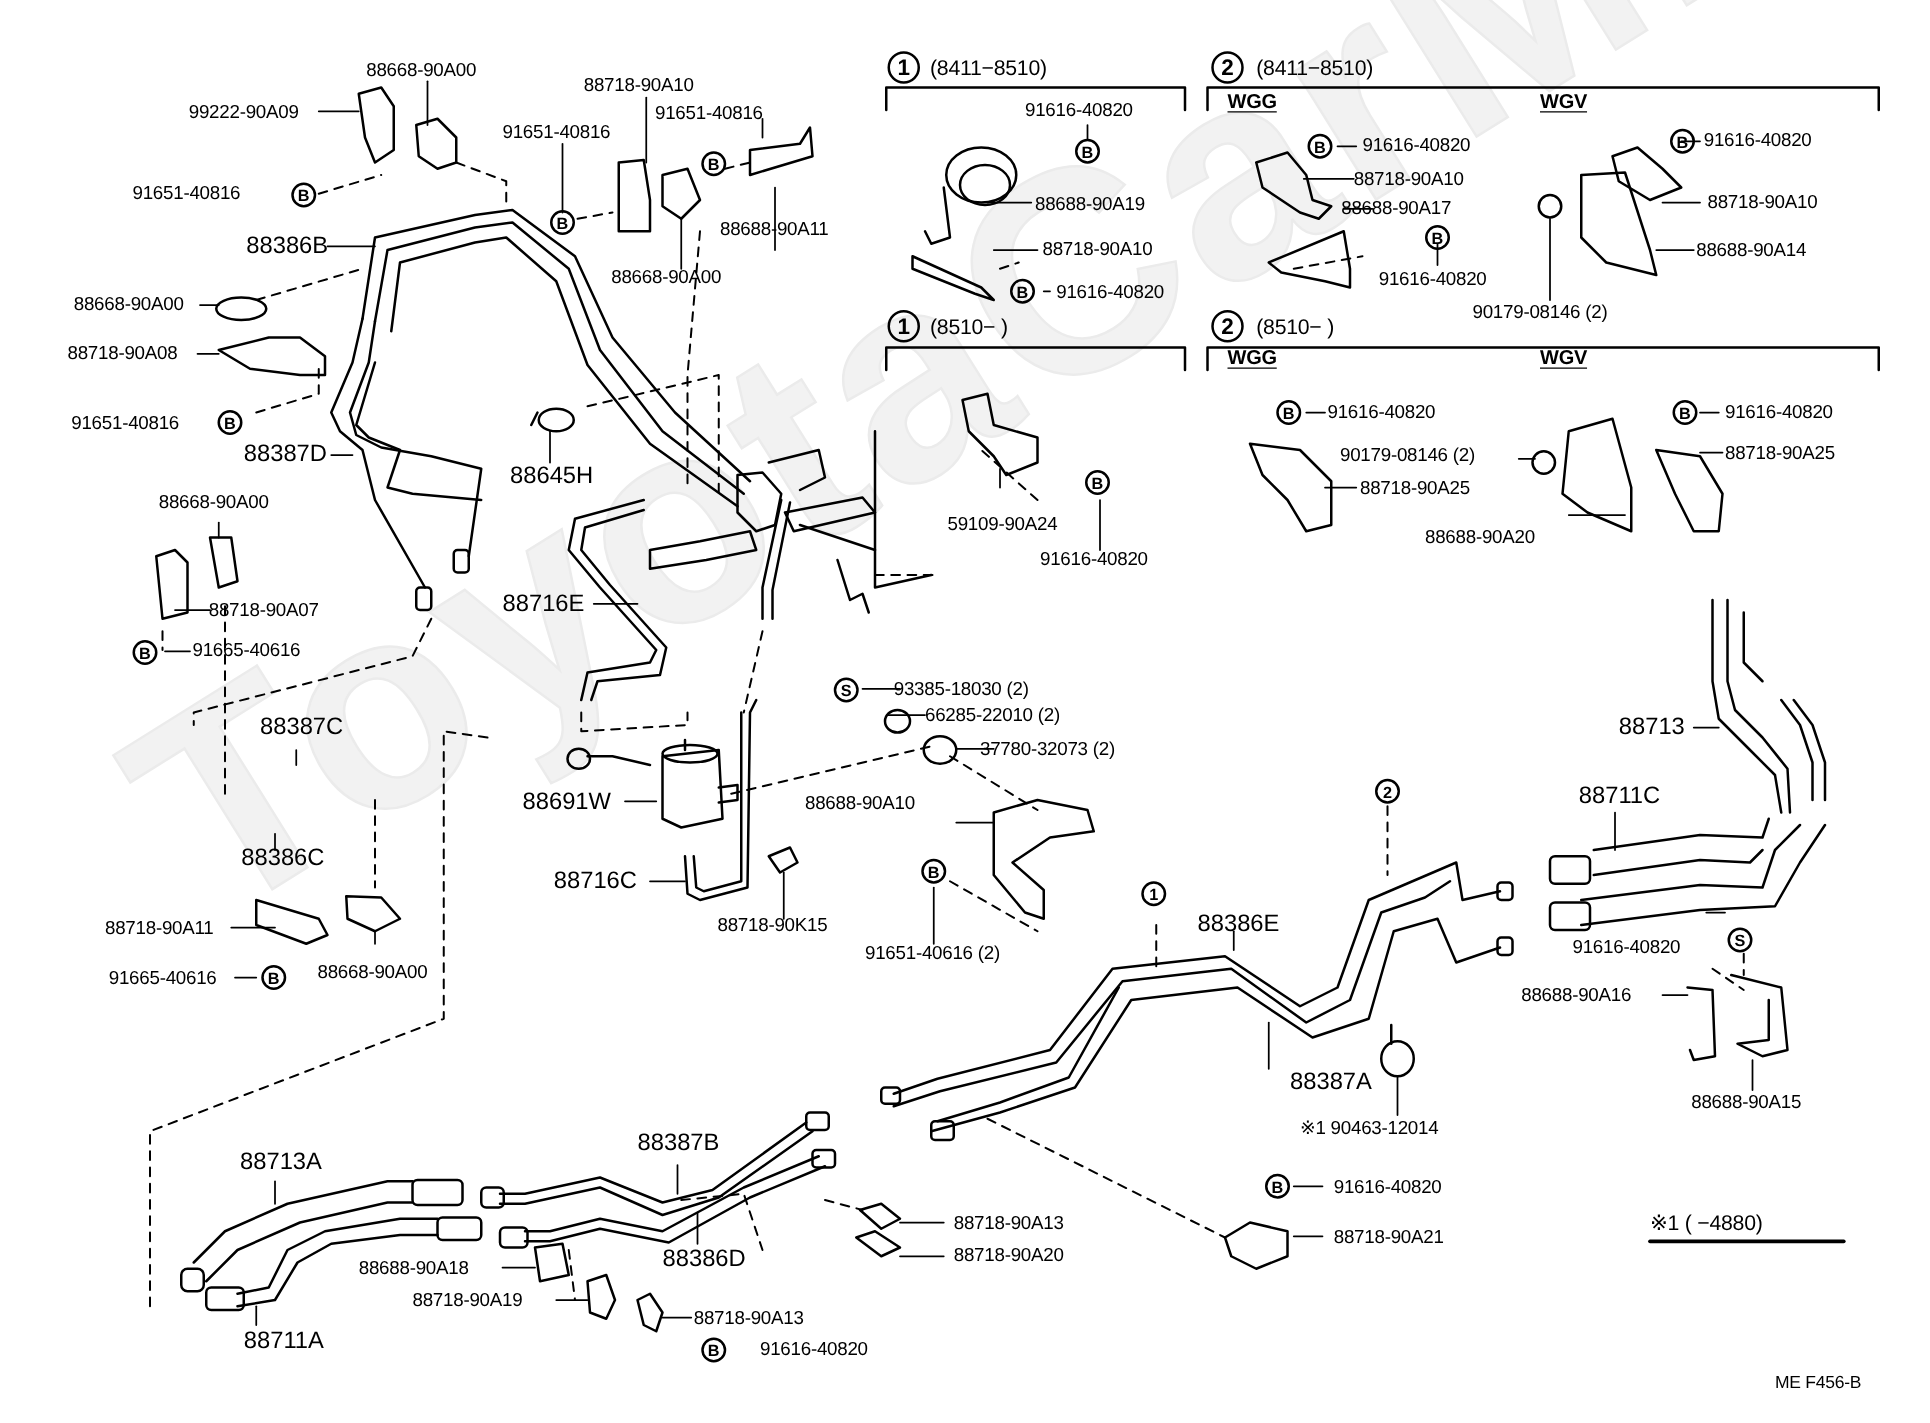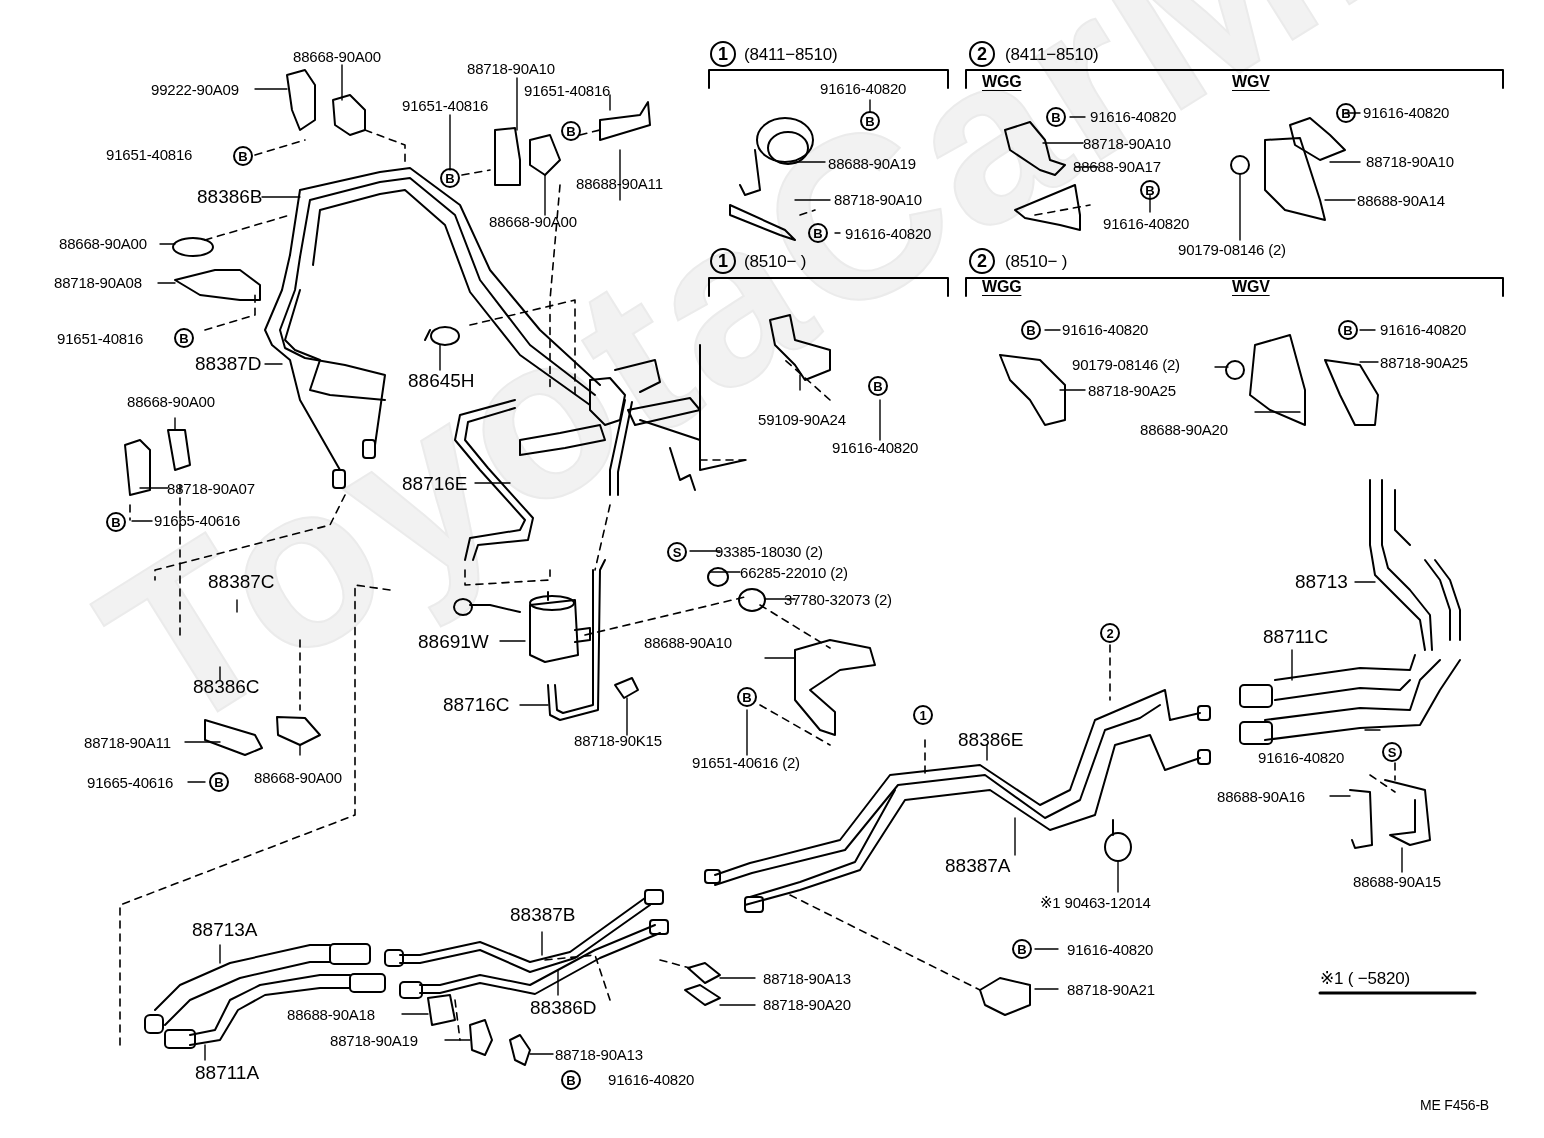--- a/index.html
+++ b/index.html
@@ -394,32 +394,32 @@
 <div class="lbl big front" style="left:1295px;top:572px">88713</div>
 <div class="lbl big front" style="left:1263px;top:627px">88711C</div>
 <div class="circ front" style="left:1100px;top:623px">2</div>
 <div class="lbl front" style="left:1258px;top:750px">91616-40820</div>
 <div class="circ front" style="left:1382px;top:742px">S</div>
 <div class="lbl front" style="left:1217px;top:789px">88688-90A16</div>
 <div class="lbl front" style="left:1353px;top:874px">88688-90A15</div>
 
 <div class="circ front" style="left:913px;top:705px">1</div>
 <div class="lbl big front" style="left:958px;top:730px">88386E</div>
-<div class="lbl big front" style="left:945px;top:856px">88387A</div>
+<div class="lbl big front" style="left:1032px;top:856px">88387A</div>
 <div class="lbl front" style="left:1040px;top:895px"><span>※1</span> <span>90463-12014</span></div>
 <div class="circ front" style="left:1012px;top:939px">B</div>
 <div class="lbl front" style="left:1067px;top:942px">91616-40820</div>
 <div class="lbl front" style="left:1067px;top:982px">88718-90A21</div>
 
 <div class="lbl big front" style="left:192px;top:920px">88713A</div>
 <div class="lbl big front" style="left:195px;top:1063px">88711A</div>
 <div class="lbl big front" style="left:510px;top:905px">88387B</div>
 <div class="lbl big front" style="left:530px;top:998px">88386D</div>
 <div class="lbl front" style="left:287px;top:1007px">88688-90A18</div>
 <div class="lbl front" style="left:330px;top:1033px">88718-90A19</div>
 <div class="lbl front" style="left:555px;top:1047px">88718-90A13</div>
 <div class="circ front" style="left:561px;top:1070px">B</div>
 <div class="lbl front" style="left:608px;top:1072px">91616-40820</div>
 <div class="lbl front" style="left:763px;top:971px">88718-90A13</div>
 <div class="lbl front" style="left:763px;top:997px">88718-90A20</div>
 
-<div class="lbl hdr front" style="left:1320px;top:970px"><span>※1</span> <span>(        −5820)</span></div>
+<div class="lbl hdr front" style="left:1320px;top:970px"><span>※1</span> <span>(        −4880)</span></div>
 <div class="lbl front" style="left:1420px;top:1097px;font-size:14px">ME  F456-B</div>
 
 </body></html>

